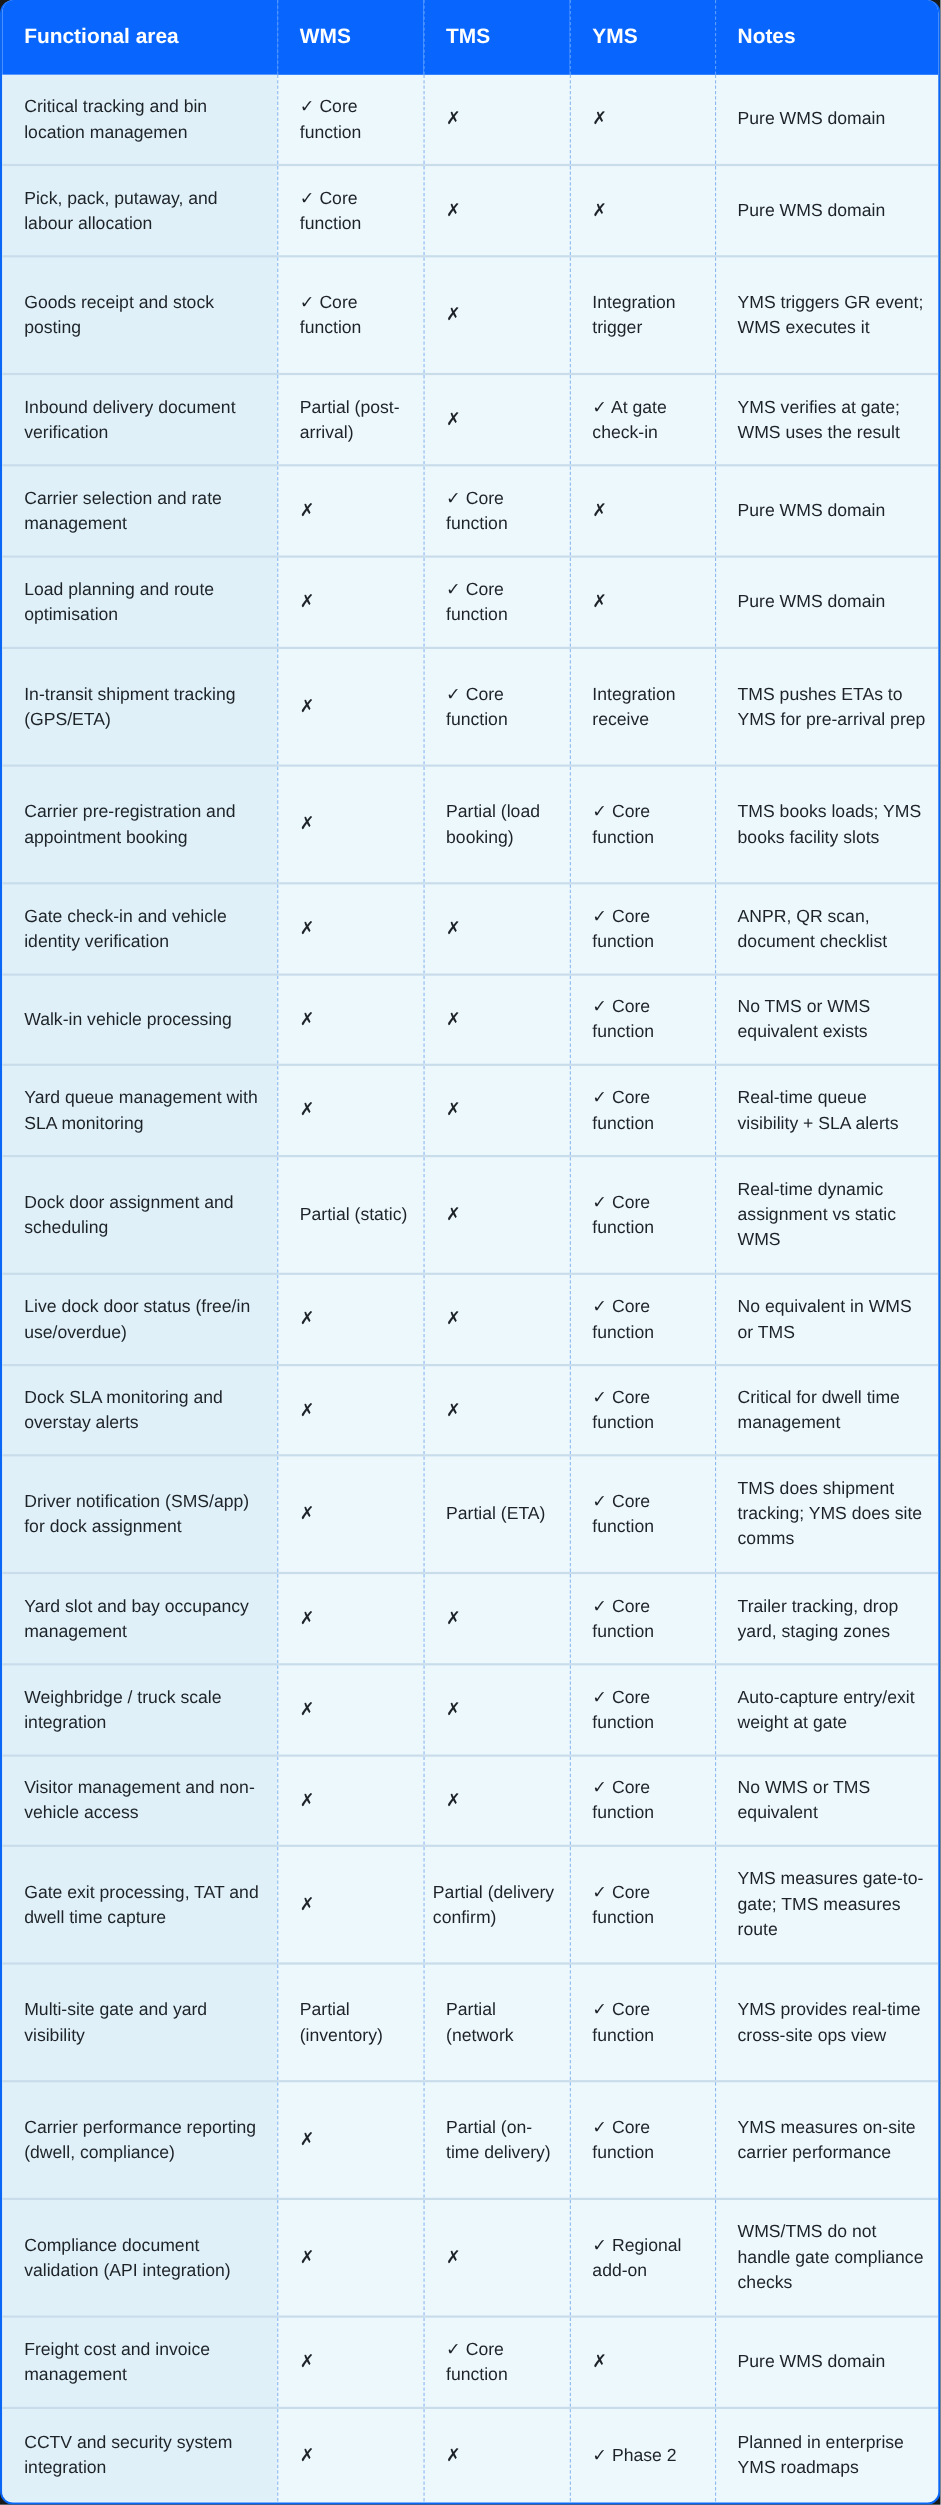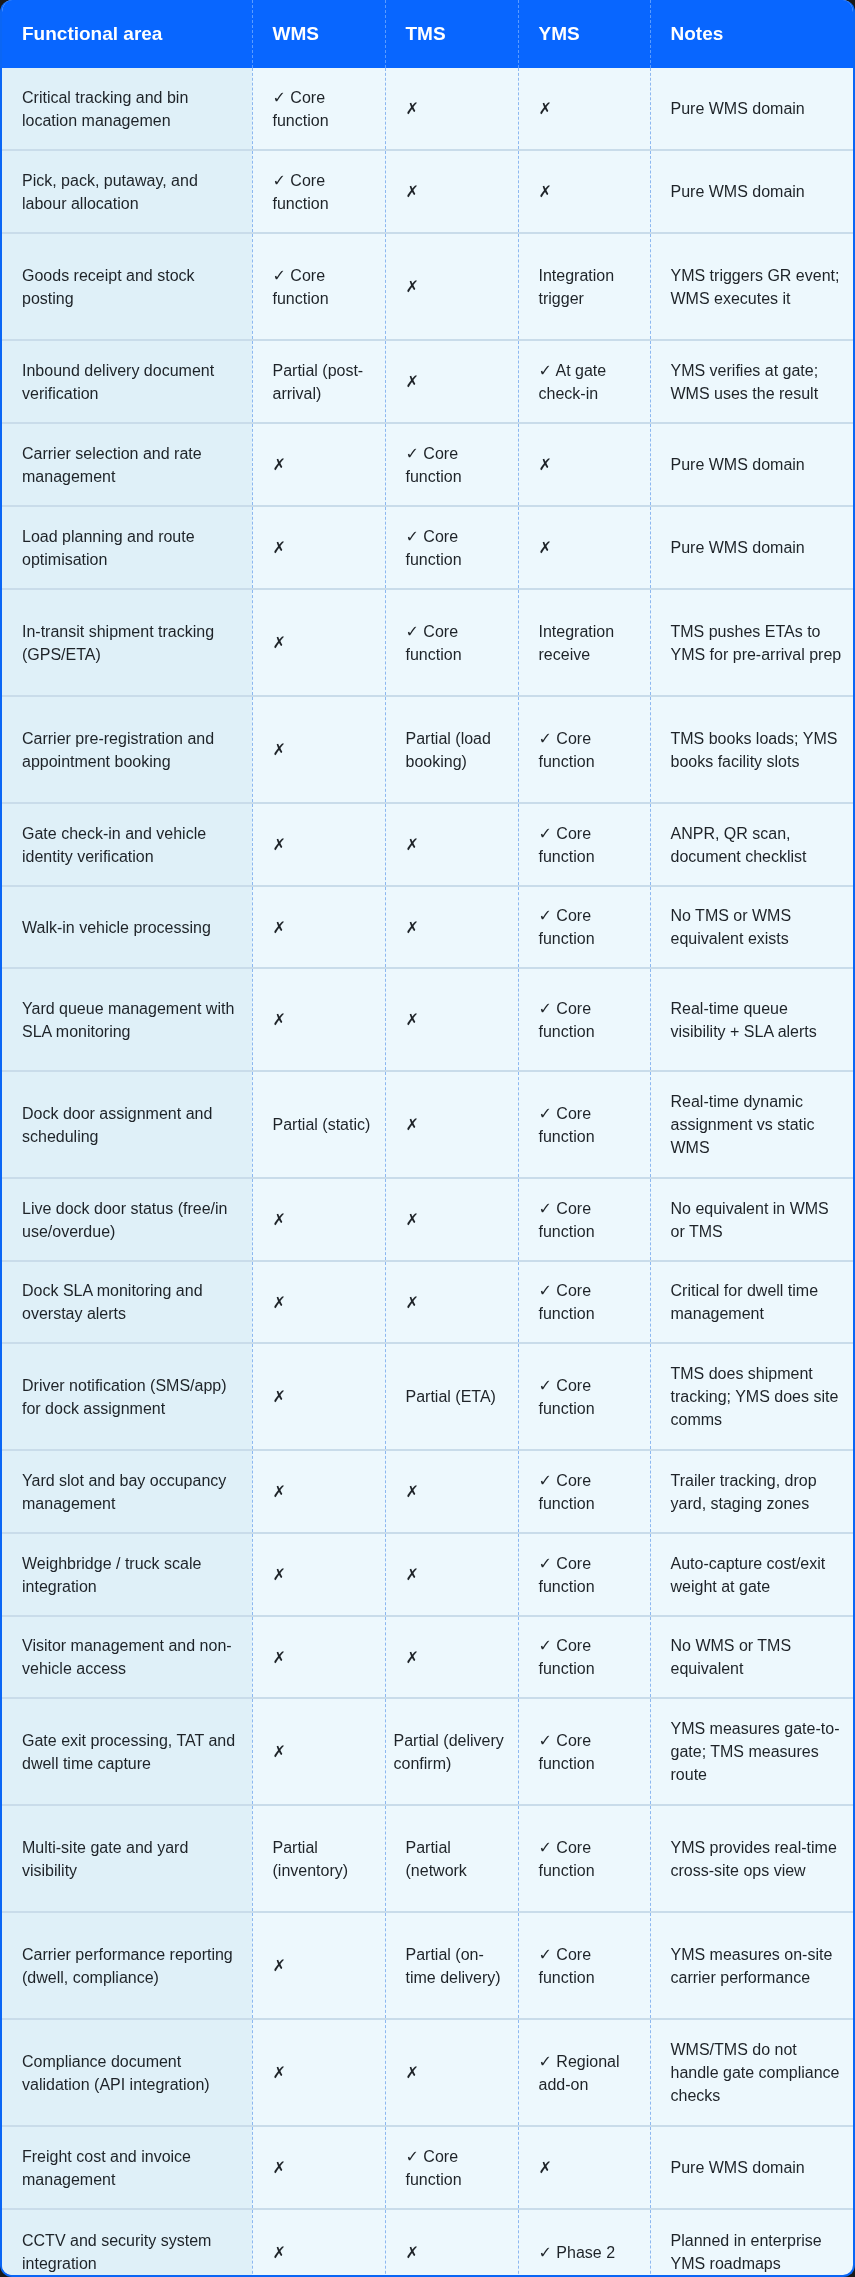--- a/index.html
+++ b/index.html
@@ -144,21 +144,21 @@
           <td>✓ Core function</td>
           <td>ANPR, QR scan, document checklist</td>
         </tr>
         <tr style="height: 82px;">
           <td>Walk-in vehicle processing</td>
           <td>✗</td>
           <td>✗</td>
           <td>✓ Core function</td>
           <td>No TMS or WMS equivalent exists</td>
         </tr>
-        <tr style="height: 103px;">
+        <tr style="height: 83px;">
           <td>Yard queue management with SLA monitoring</td>
           <td>✗</td>
           <td>✗</td>
           <td>✓ Core function</td>
           <td>Real-time queue visibility + SLA alerts</td>
         </tr>
         <tr style="height: 107px; margin-top: 28px;">
           <td>Dock door assignment and scheduling</td>
           <td>Partial (static)</td>
           <td>✗</td>
@@ -191,21 +191,21 @@
           <td>✗</td>
           <td>✗</td>
           <td>✓ Core function</td>
           <td>Trailer tracking, drop yard, staging zones</td>
         </tr>
         <tr style="height: 83px; margin-top: 16px;">
           <td>Weighbridge / truck scale integration</td>
           <td>✗</td>
           <td>✗</td>
           <td>✓ Core function</td>
-          <td>Auto-capture cost/exit weight at gate</td>
+          <td>Auto-capture entry/exit weight at gate</td>
         </tr>
         <tr style="height: 82px;">
           <td>Visitor management and non-vehicle access</td>
           <td>✗</td>
           <td>✗</td>
           <td>✓ Core function</td>
           <td>No WMS or TMS equivalent</td>
         </tr>
         <tr style="height: 107px;">
           <td>Gate exit processing, TAT and dwell time capture</td>

